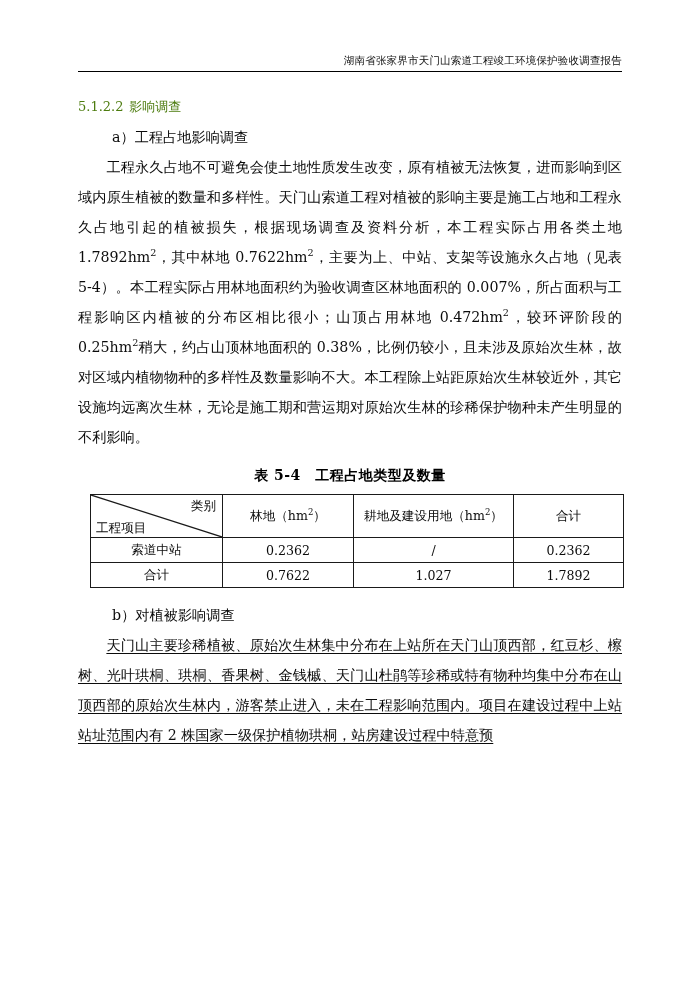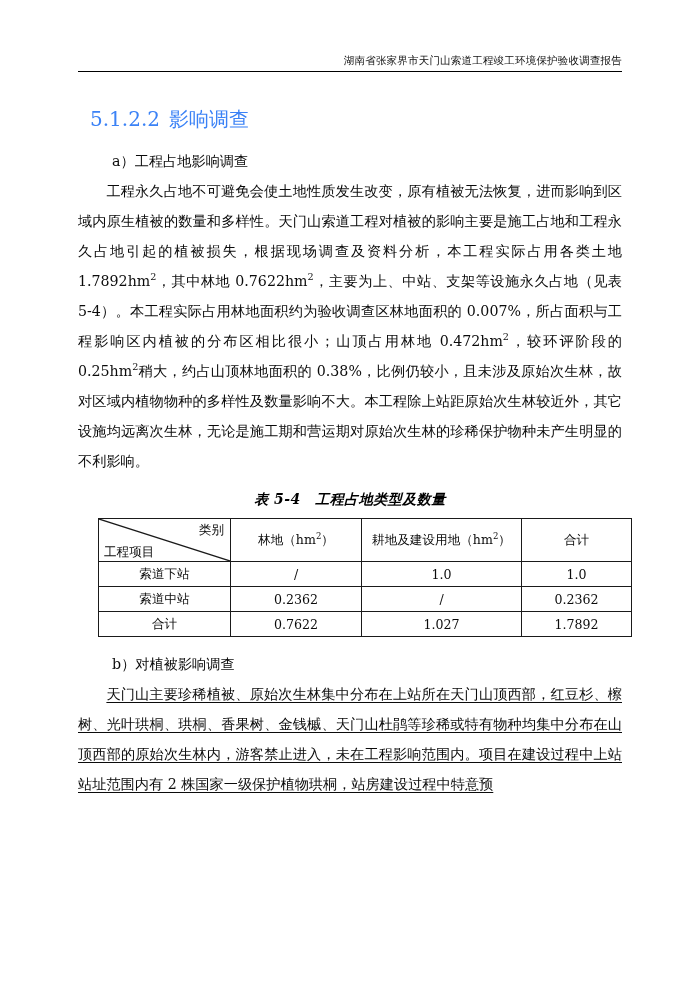--- a/index.html
+++ b/index.html
@@ -47,24 +47,24 @@
     margin: 0;
     color: #0b0b0b;
   }
   .para.indent { text-indent: 2em; }
   .para.u {
     text-decoration: underline;
     text-underline-offset: 3px;
     text-decoration-thickness: from-font;
   }
   .heading {
-    font-size: 20px;
+    font-size: 13px;
     line-height: 30px;
-    margin: 12px;
-    color: #3b82f6;
+    margin: 0;
+    color: #4d7c0f;
   }
   .heading .num { margin-right: .45em; }
   .sub-item {
     font-size: 14.2px;
     line-height: 30px;
     margin: 0;
     text-indent: 2.4em;
     color: #0b0b0b;
   }
   .spacer-sm { height: 6px; }
@@ -73,26 +73,25 @@
   .lat { font-family: "DejaVu Serif", "Liberation Serif", serif; }
 
   
   .table-caption {
     text-align: center;
     font-size: 14px;
     font-weight: bold;
     line-height: 26px;
     margin: 10px 0 6px 0;
     letter-spacing: .5px;
-    font-style: italic;
   }
   table.occupy {
     border-collapse: collapse;
     width: 533px;
-    margin: 0 0 0 20px;
+    margin: 0 0 0 12px;
     table-layout: fixed;
     font-size: 12.6px;
     padding-left: 20px;
   }
   table.occupy td, table.occupy th {
     border: 1px solid #1a1a1a;
     text-align: center;
     vertical-align: middle;
     height: 22px;
     padding: 1px 2px;
@@ -179,26 +178,20 @@
             </svg>
             <span class="diag-top">类别</span>
             <span class="diag-bot">工程项目</span>
           </td>
           <td><span>林地（hm</span><sup>2</sup><span>）</span></td>
           <td><span>耕地及建设用地（hm</span><sup>2</sup><span>）</span></td>
           <td>合计</td>
         </tr>
 
         <tr>
-          <td>索道下站</td>
-          <td class="lat">/</td>
-          <td class="lat">1.0</td>
-          <td class="lat">1.0</td>
-        </tr>
-        <tr>
           <td>索道中站</td>
           <td class="lat">0.2362</td>
           <td class="lat">/</td>
           <td class="lat">0.2362</td>
         </tr>
         <tr>
           <td>合计</td>
           <td class="lat">0.7622</td>
           <td class="lat">1.027</td>
           <td class="lat">1.7892</td>

